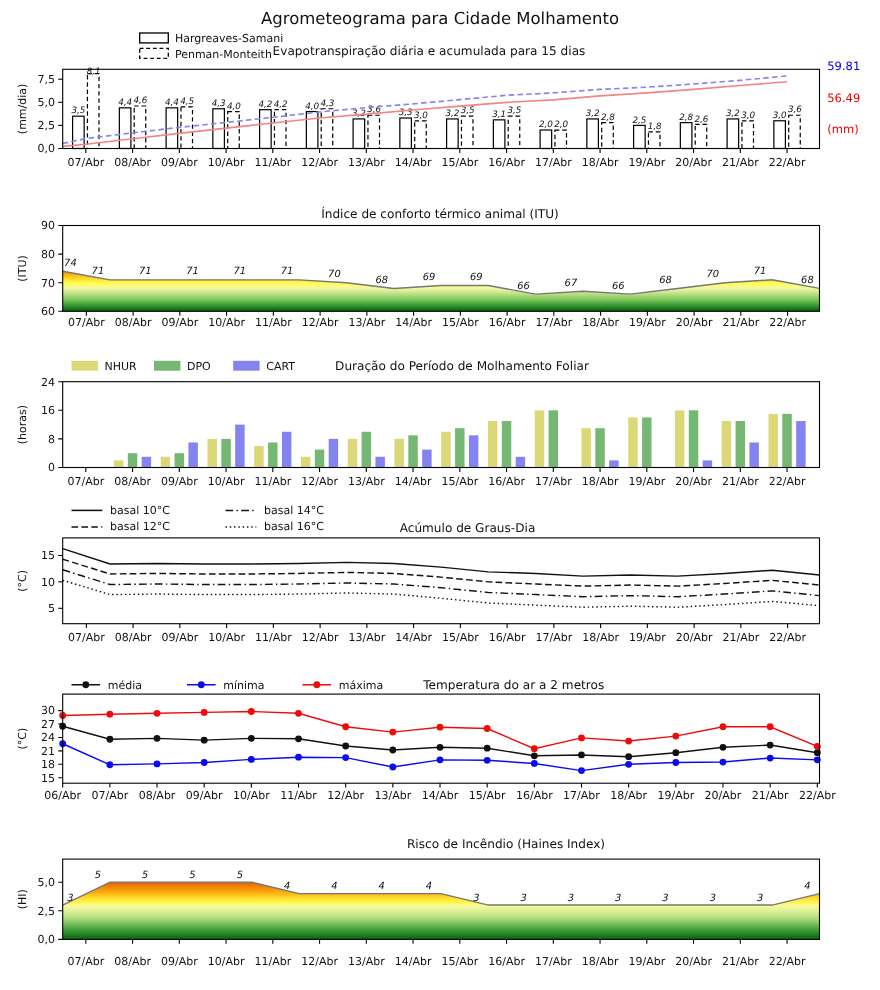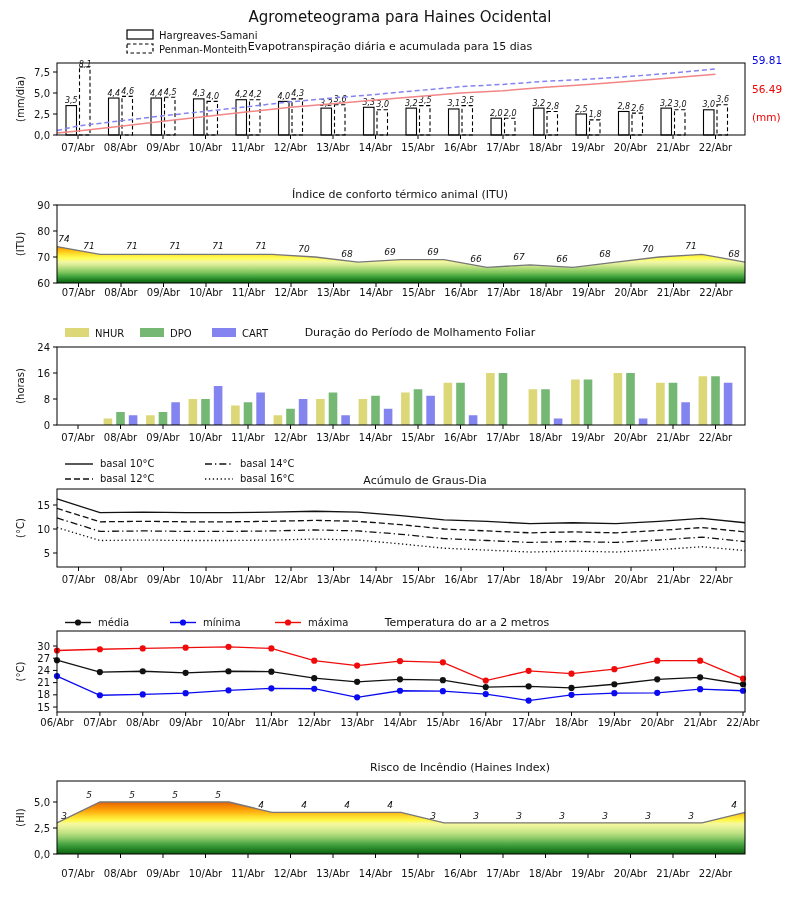--- a/index.html
+++ b/index.html
@@ -7,21 +7,21 @@
           font-family:"DejaVu Sans",sans-serif;overflow:hidden;}
   #main-title{position:absolute;top:8px;left:0;width:800px;text-align:center;
               font-size:15px;color:#111;}
   .chart-svg{position:absolute;left:0;width:800px;}
   svg text{font-family:"DejaVu Sans",sans-serif;}
 </style>
 </head>
 <body>
 <div id="figure">
 
-<div id="main-title">Agrometeograma para Haines Ocidental</div>
+<div id="main-title">Agrometeograma para Cidade Molhamento</div>
 
 <svg id="c1" class="chart-svg" style="top:0" width="800" height="160" viewBox="0 0 800 160">
       <rect x="66" y="105.6" width="10.5" height="29.400000000000002" fill="#fff" stroke="#000" stroke-width="1.1"></rect>
       <rect x="79.5" y="66.96" width="10.5" height="68.04" fill="#fff" stroke="#000" stroke-width="1.1" stroke-dasharray="4,2.6"></rect>
       <text x="71.3" y="103.1" text-anchor="middle" font-size="8" font-style="italic" fill="#111">3,5</text>
       <text x="85.2" y="67" text-anchor="middle" font-size="8" font-style="italic" fill="#111">8,1</text>
       <rect x="108.5" y="98.03999999999999" width="10.5" height="36.96000000000001" fill="#fff" stroke="#000" stroke-width="1.1"></rect>
       <rect x="122" y="96.36" width="10.5" height="38.64" fill="#fff" stroke="#000" stroke-width="1.1" stroke-dasharray="4,2.6"></rect>
       <text x="113.8" y="95.53999999999999" text-anchor="middle" font-size="8" font-style="italic" fill="#111">4,4</text>
       <text x="127.7" y="93.86" text-anchor="middle" font-size="8" font-style="italic" fill="#111">4,6</text>

